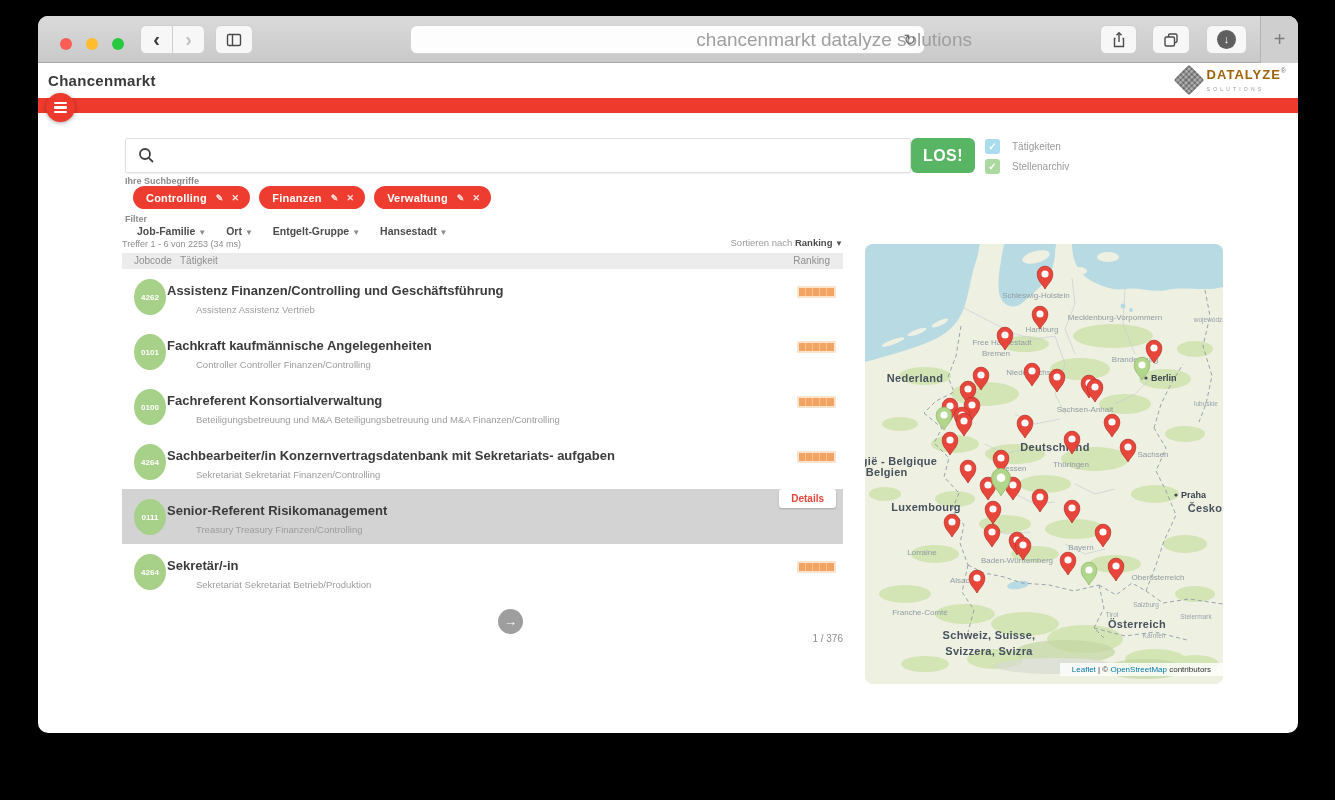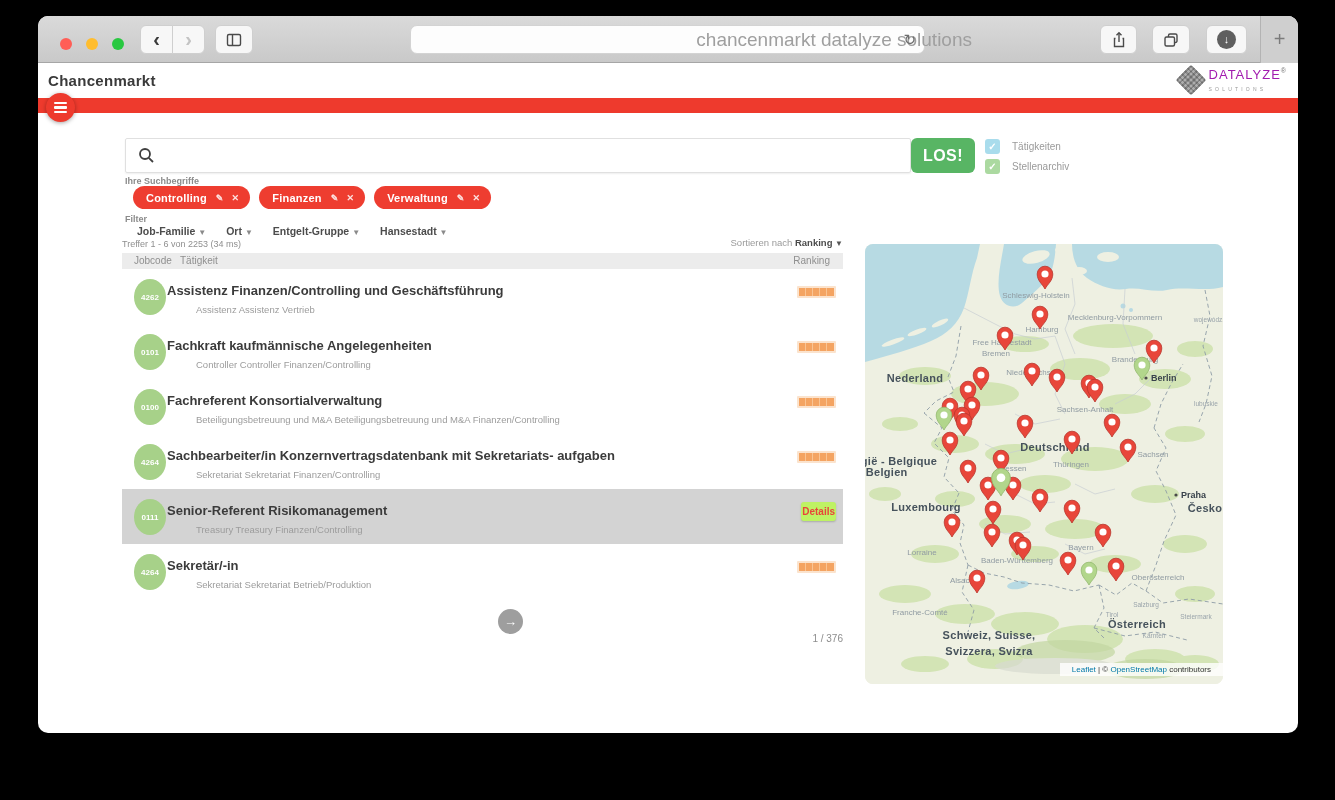--- a/index.html
+++ b/index.html
@@ -22,21 +22,21 @@
   .plus-tab { position:absolute; right:0; top:0; width:38px; height:47px; background:#cfcfcf; border-left:1px solid #b3b3b3; color:#7b7b7b; font-size:20px; display:flex; align-items:center; justify-content:center; }
   .icon-stroke { stroke:#4a4a4a; fill:none; stroke-width:1.4; }
 
   
   .app-header { position:relative; height:35px; background:#fff; }
   .page-title { position:absolute; left:10px; top:9px; font-size:15px; font-weight:bold; color:#3a3a3a; letter-spacing:.3px; }
   .logo { position:absolute; right:12px; top:2px; display:flex; align-items:center; gap:7px; }
   .logo-diamond { width:22px; height:22px; transform:rotate(45deg); border-radius:3px;
      background:repeating-linear-gradient(0deg,#a8a8a8 0 2px,#cfcfcf 2px 4px), repeating-linear-gradient(90deg,#a8a8a8 0 2px,#d6d6d6 2px 4px); background-blend-mode:multiply; }
   .logo-text { line-height:11px; }
-  .logo-name { font-size:13px; font-weight:normal; color:#a21caf; letter-spacing:1px; }
+  .logo-name { font-size:13px; font-weight:bold; color:#a16207; letter-spacing:1px; }
   .logo-reg { font-size:7px; color:#777; vertical-align:super; }
   .logo-sub { font-size:5px; color:#9a9a9a; letter-spacing:3.2px; }
 
   
   .red-bar { height:15px; background:#ee3a2d; }
   .menu-fab { position:absolute; left:8px; top:77px; width:29px; height:29px; border-radius:50%; background:#ee3a2d; box-shadow:0 1px 4px rgba(0,0,0,.35); display:flex; flex-direction:column; justify-content:center; align-items:center; gap:2.5px; cursor:pointer; z-index:5; }
   .menu-fab i { display:block; width:13px; height:2.2px; background:#fff; border-radius:1px; }
 
   
   .content { position:relative; height:570px; background:#fff; }
@@ -66,21 +66,21 @@
   .thead { height:16px; background:#ececec; position:relative; font-size:10px; color:#8f8f8f; }
   .th-code{ position:absolute; left:12px; top:2px; } .th-act{ position:absolute; left:58px; top:2px; } .th-rank{ position:absolute; right:13px; top:2px; }
   .row { position:relative; height:55px; }
   .row.selected { background:#d3d3d3; }
   .badge { position:absolute; left:12px; top:10px; width:32px; height:36px; border-radius:50%; background:#a7d189; color:#fff; font-size:8px; font-weight:bold; display:flex; align-items:center; justify-content:center; }
   .row-title { position:absolute; left:45px; top:14px; font-size:13px; font-weight:bold; color:#3b3b3b; white-space:nowrap; }
   .row-sub { position:absolute; left:74px; top:35px; font-size:9.5px; color:#9c9c9c; white-space:nowrap; }
   .rank-bar { position:absolute; right:7px; top:17px; height:12px; display:flex; border:2px solid #fbe3cd; border-radius:1px; }
   .rank-bar i { display:block; width:7px; height:100%; background:#f4a462; border-right:1px solid #f9c493; }
   .rank-bar i:last-child { border-right:0; }
-  .details-btn { position:absolute; right:7px; top:13px; background:#bef264; color:#e8453a; font-size:10px; font-weight:bold; border:0; border-radius:3px; padding:4px 1px; box-shadow:0 1px 2px rgba(0,0,0,.2); cursor:pointer; font-family:"Liberation Sans",sans-serif; }
+  .details-btn { position:absolute; right:7px; top:0; background:#ffffff; color:#e8453a; font-size:10px; font-weight:bold; border:0; border-radius:3px; padding:4px 12px; box-shadow:0 1px 2px rgba(0,0,0,.2); cursor:pointer; font-family:"Liberation Sans",sans-serif; }
   .next-btn { position:absolute; left:460px; top:496px; width:25px; height:25px; border-radius:50%; background:#9e9e9e; color:#fff; border:0; font-size:13px; cursor:pointer; }
   .page-indicator { position:absolute; left:735px; top:520px; width:70px; text-align:right; font-size:10px; color:#8d8d8d; }
 
   
   .map { position:absolute; left:827px; top:131px; width:358px; height:440px; border-radius:8px; overflow:hidden; background:#eef0e2; }
   .map svg { display:block; font-family:"Liberation Sans",sans-serif; }
   .lbl-state { font-size:8px; fill:#909ba2; }
   .lbl-country { font-size:11px; font-weight:bold; fill:#46525c; letter-spacing:.3px; }
   .lbl-tiny { font-size:6.5px; fill:#9aa4ab; }
   .lbl-city { font-size:9px; font-weight:bold; fill:#39424b; }

